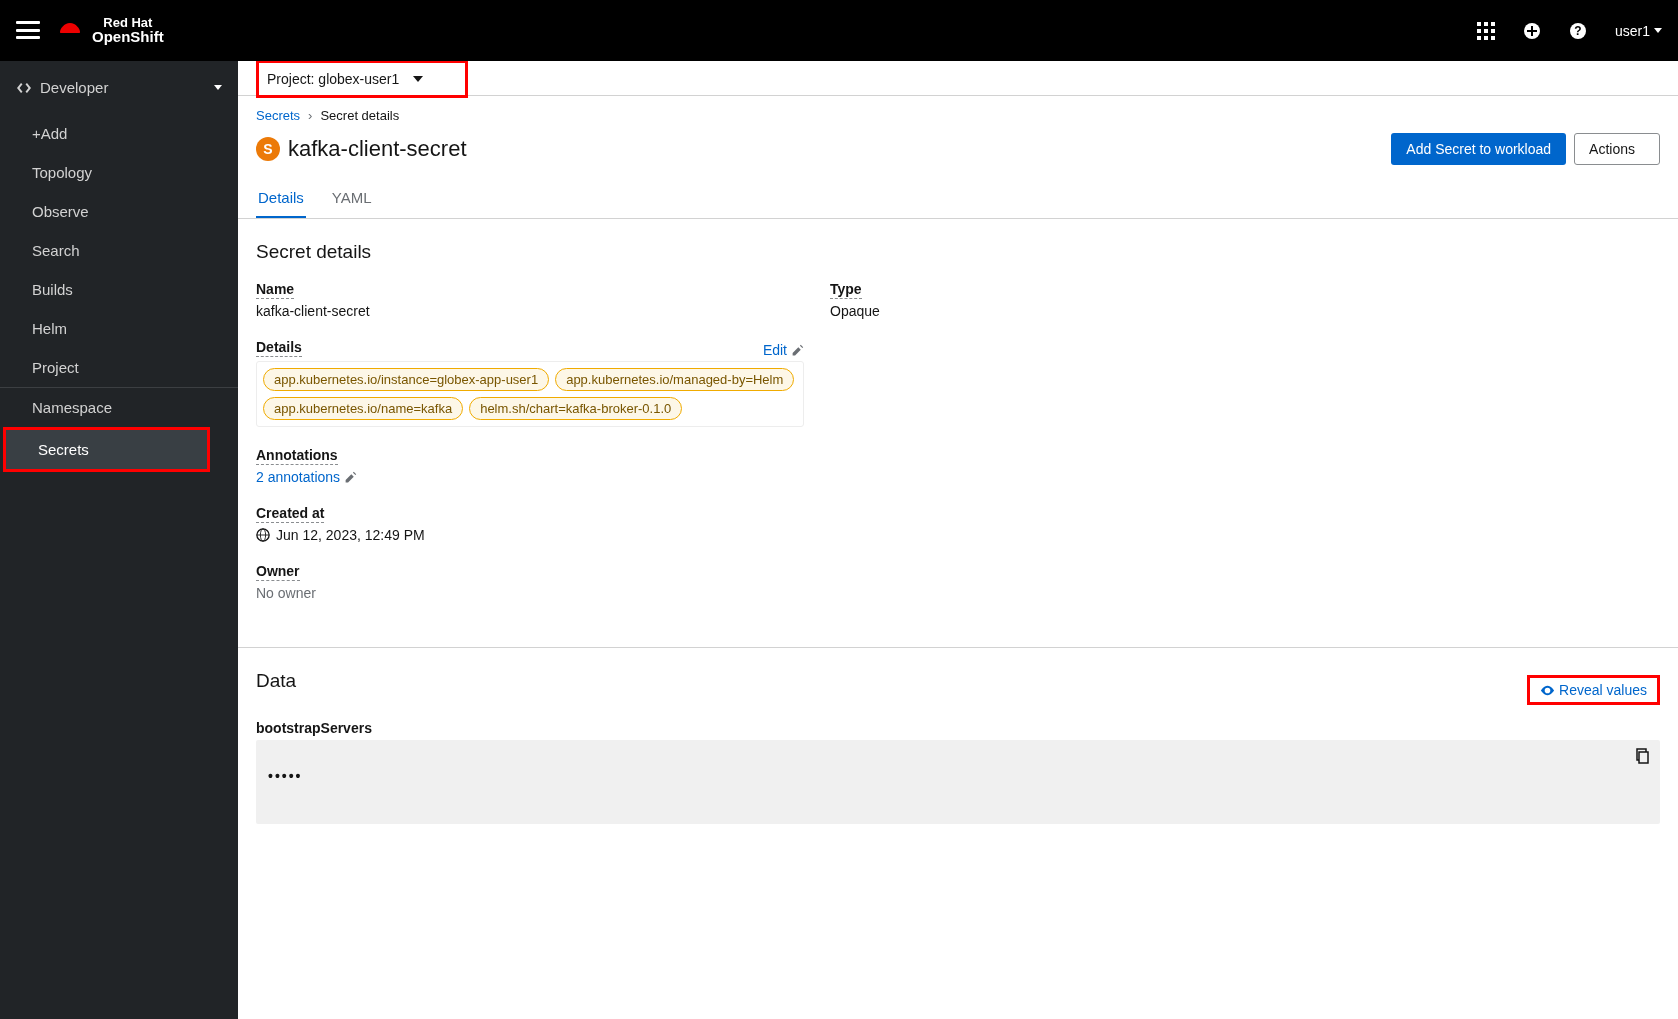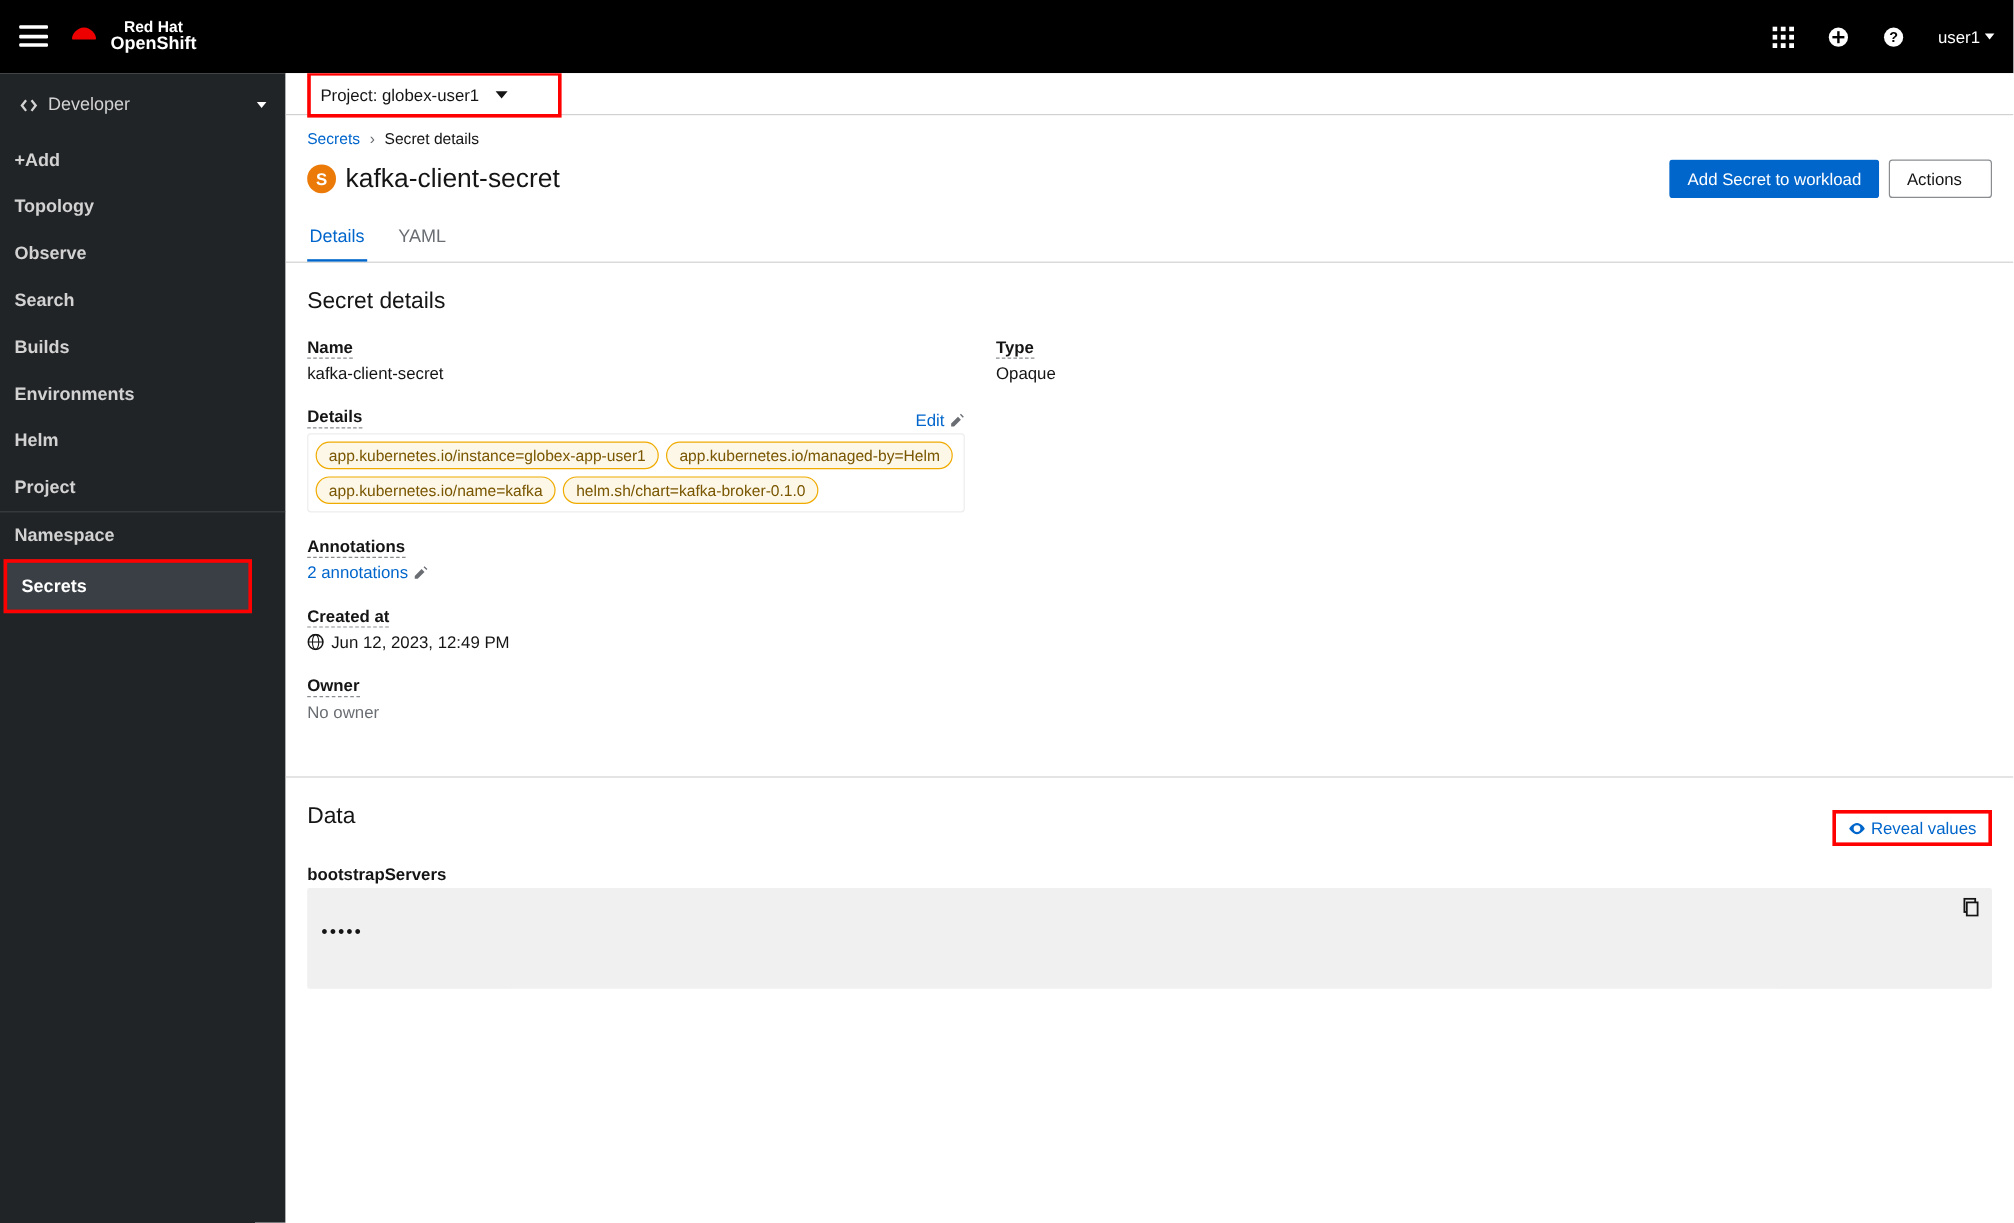--- a/index.html
+++ b/index.html
@@ -23,21 +23,21 @@
 .mh-icon { width: 18px; height: 18px; fill: #fff; cursor: pointer; }
 .user-menu { display: flex; align-items: center; gap: 4px; cursor: pointer; font-size: 14px; }
 .caret { width:0;height:0;border-left:4px solid transparent;border-right:4px solid transparent;border-top:5px solid #fff; display:inline-block; }
 
 
 .shell { display: flex; height: calc(100vh - 61px); }
 .sidebar { width: 238px; background: #212427; color: #d2d2d2; display: flex; flex-direction: column; }
 .nav-persp { display: flex; align-items: center; justify-content: space-between; padding: 18px 16px 18px 16px; font-size: 15px; cursor: pointer; }
 .nav-persp-left { display: flex; align-items: center; gap: 8px; }
 .code-icon { width:16px; height:16px; fill:#d2d2d2; }
-.nav-item { padding: 11px 12px; font-size: 15px; cursor: pointer; color: #d2d2d2; font-weight: bold; }
+.nav-item { padding: 11px 32px; font-size: 15px; cursor: pointer; color: #d2d2d2; }
 .nav-item.active { background: #393f44; color: #fff; }
 .nav-divider { border-top: 1px solid #3c3f42; margin: 0; }
 .highlight-red { border: 3px solid #ff0000; }
 
 .content { flex: 1; background: #fff; overflow-y: auto; }
 
 .project-bar { border-bottom: 1px solid #d2d2d2; padding: 0 18px; height: 35px; display:flex; align-items:flex-start; }
 .project-select { display: inline-flex; align-items: center; gap: 14px; padding: 8px 14px 8px 0; cursor: pointer; font-size: 14px; }
 .project-select .caret-dk { width:0;height:0;border-left:5px solid transparent;border-right:5px solid transparent;border-top:6px solid #151515; }
 
@@ -153,21 +153,20 @@
           </svg>
         <span>Developer</span>
       </div>
       <span class="caret"></span>
     </div>
     <div class="nav-item">+Add</div>
     <div class="nav-item">Topology</div>
     <div class="nav-item">Observe</div>
     <div class="nav-item">Search</div>
     <div class="nav-item">Builds</div>
-    <div class="nav-item">Environments</div>
     <div class="nav-item">Helm</div>
     <div class="nav-item">Project</div>
     <div class="nav-divider"></div>
     <div class="nav-item">Namespace</div>
     <div style="margin-left:3px;margin-right:28px;">
       <div class="nav-item active highlight-red">Secrets</div>
     </div>
   </div>
 
   <div class="content">

